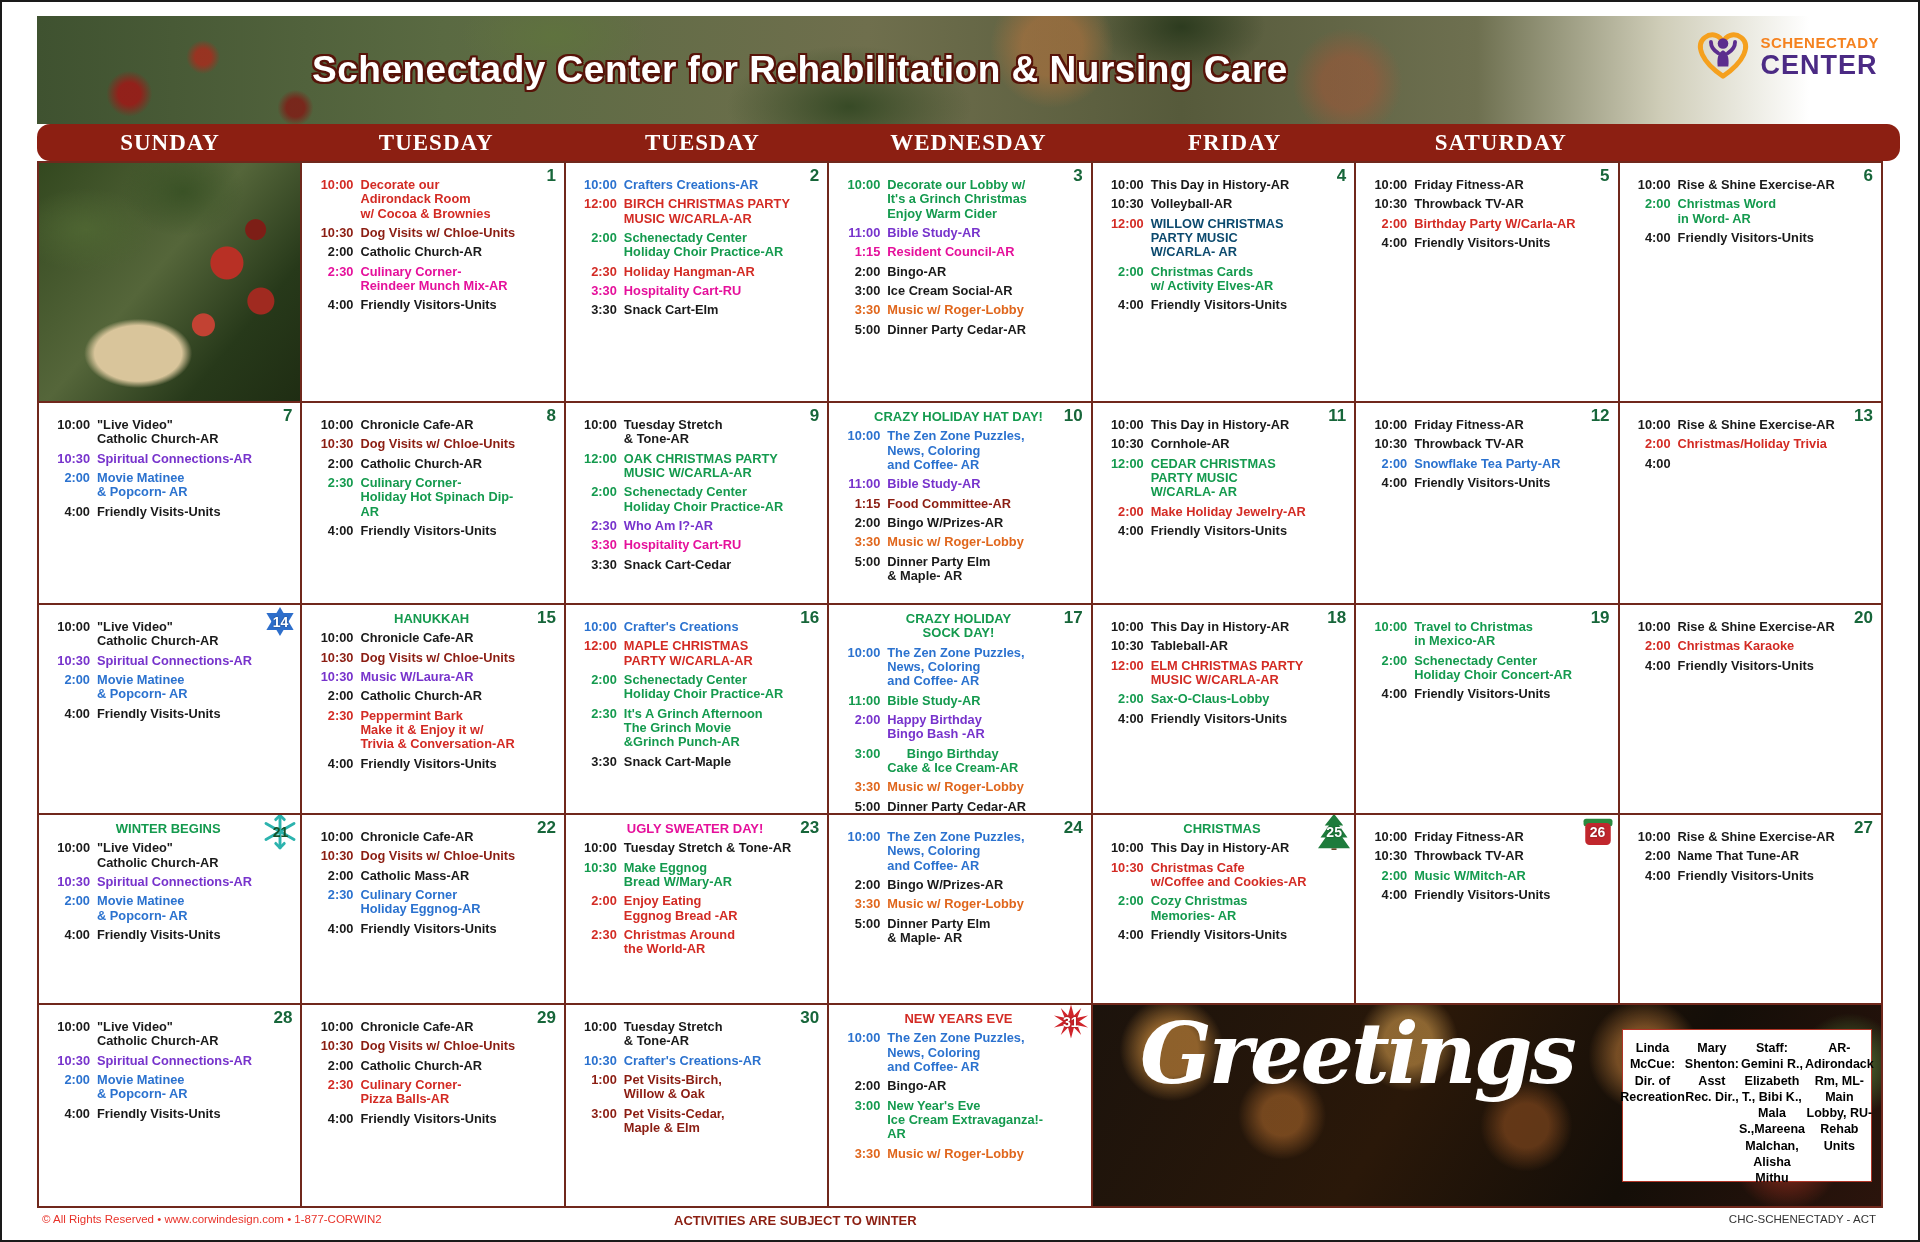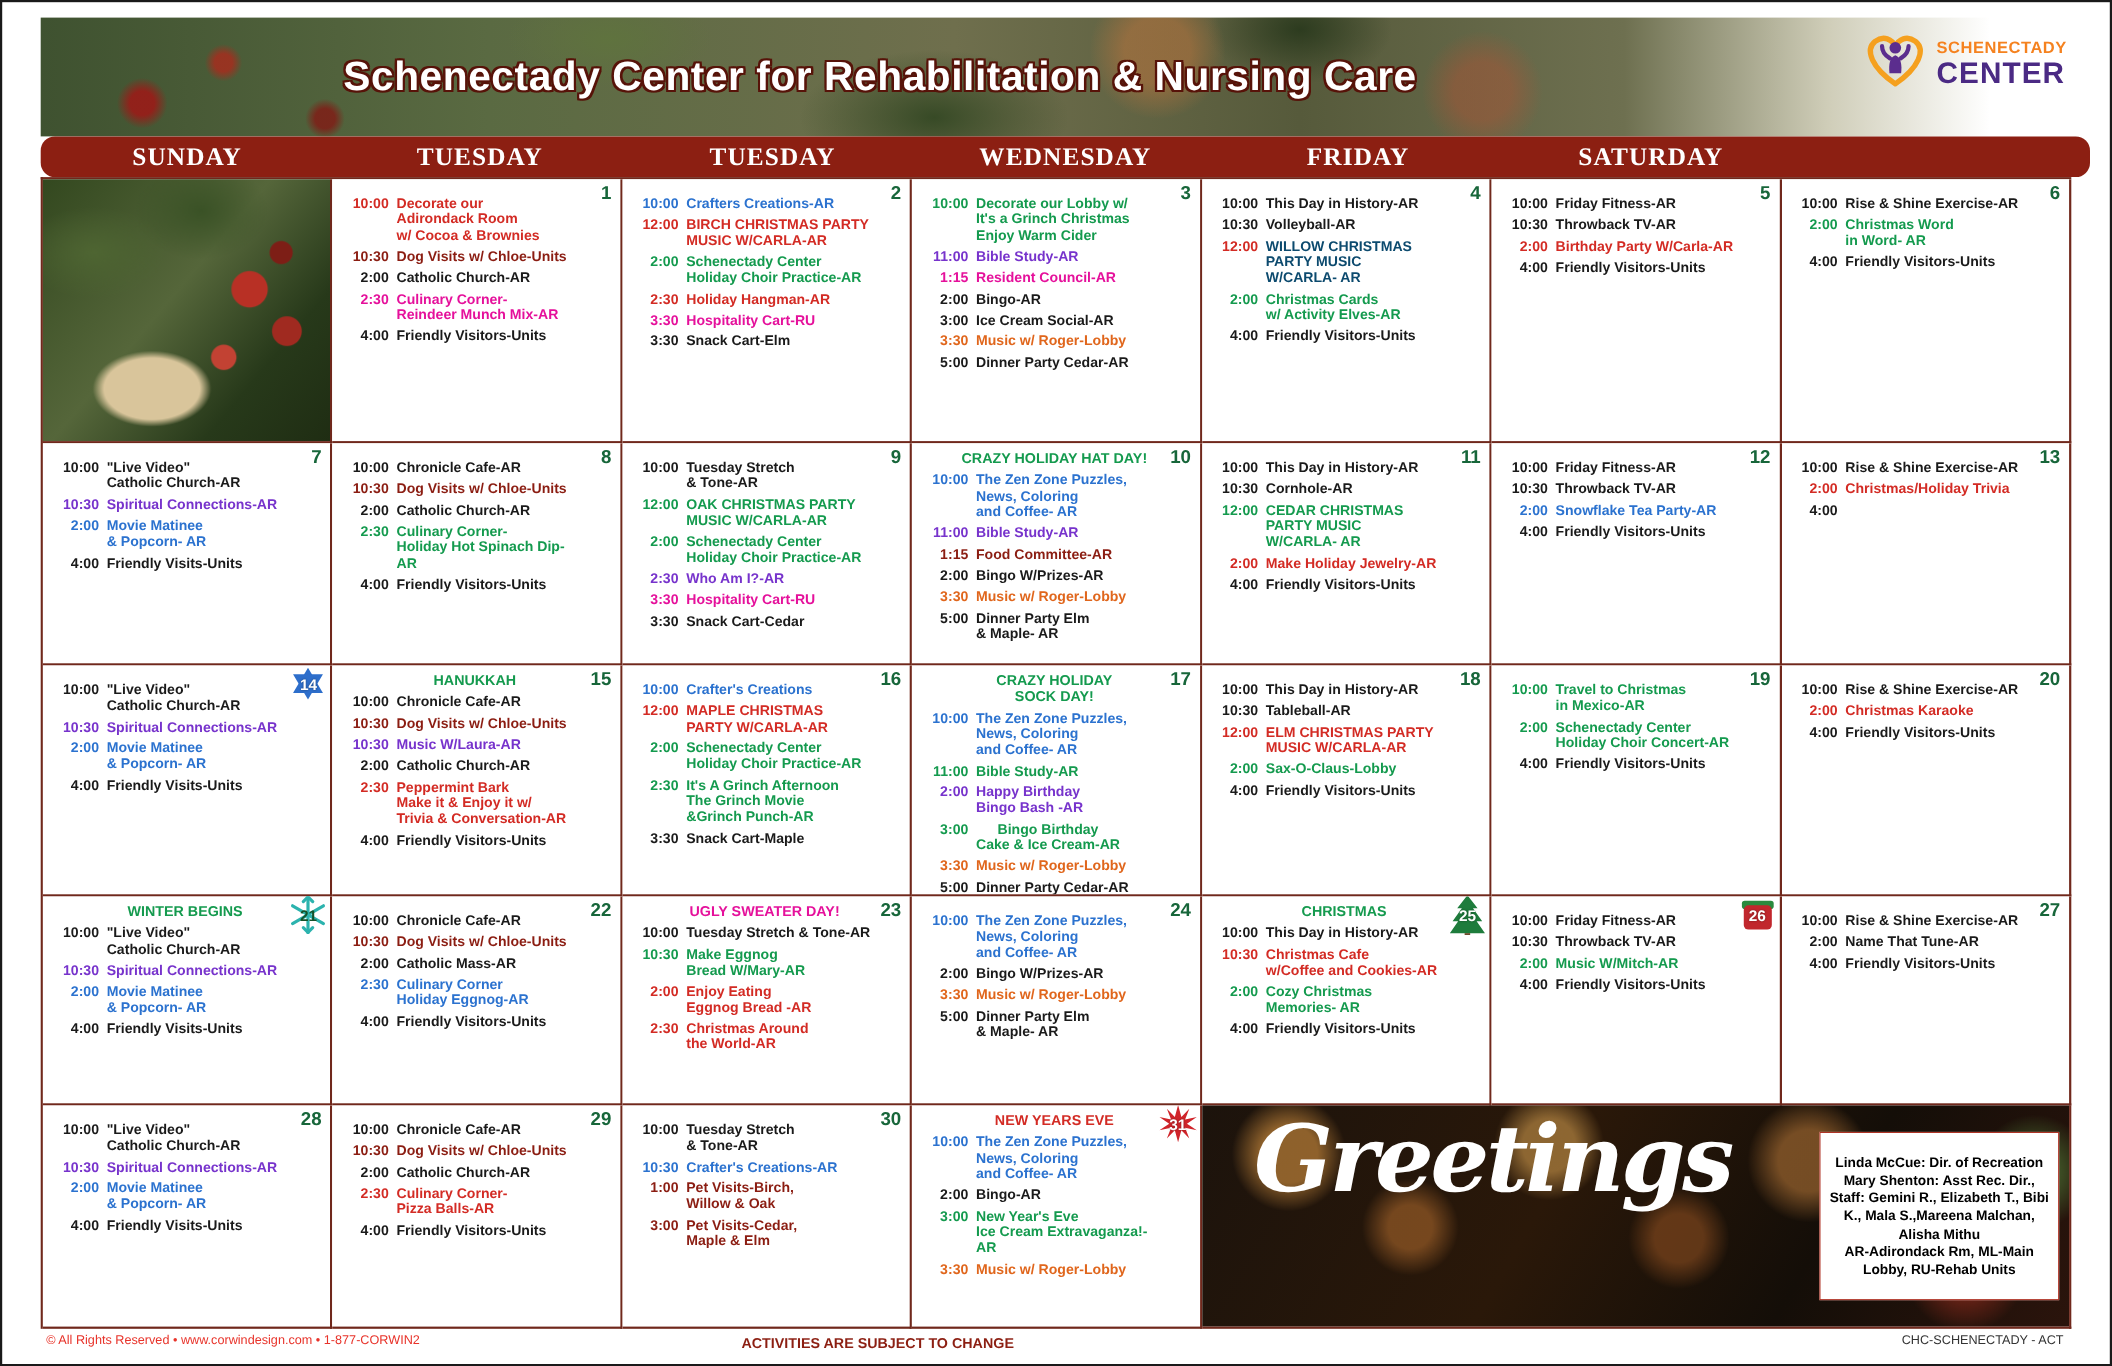--- a/index.html
+++ b/index.html
@@ -60,21 +60,21 @@
       radial-gradient(circle at 40% 18%, rgba(240,180,90,.5) 0 24px, transparent 50px),
       radial-gradient(circle at 55% 60%, rgba(200,110,45,.4) 0 22px, transparent 46px),
       radial-gradient(circle at 70% 25%, rgba(230,150,70,.45) 0 28px, transparent 56px),
       radial-gradient(circle at 88% 75%, rgba(150,45,30,.55) 0 26px, transparent 55px),
       radial-gradient(circle at 96% 30%, rgba(70,100,45,.7) 0 24px, transparent 52px),
       radial-gradient(circle at 93% 55%, rgba(180,50,35,.5) 0 14px, transparent 30px),
       linear-gradient(120deg,#1c130c,#2a1809 40%,#140e08 70%,#2b140c);}
   .greet-text{position:absolute;left:30px;top:22px;width:calc(100% - 320px);text-align:center;color:#fff;font-family:"DejaVu Serif",serif;font-style:italic;font-weight:bold;line-height:.88;}
   .greet-line1{font-size:70px;letter-spacing:-2px;}
   .greet-line2{font-size:84px;letter-spacing:-3px;margin-top:-10px;}
-  .greet-info{position:absolute;right:9px;top:24px;bottom:24px;width:218px;background:#fff;border:1px solid #b03426;padding:10px 8px;box-sizing:border-box;display:flex;flex-direction:column;justify-content:center;text-align:center;font-size:12.5px;font-weight:bold;color:#000;line-height:1.3;}
+  .greet-info{position:absolute;right:9px;top:24px;bottom:24px;width:250px;background:#fff;border:1px solid #b03426;padding:10px 8px;box-sizing:border-box;display:flex;flex-direction:row;justify-content:center;text-align:center;font-size:12.5px;font-weight:bold;color:#000;line-height:1.3;}
   
   .footer{position:absolute;left:0;right:0;bottom:9px;height:18px;font-weight:bold;}
   .footer-left{position:absolute;left:40px;color:#e8332a;font-size:11.5px;font-weight:normal;}
   .footer-center{position:absolute;left:672px;color:#8c1f12;font-size:13px;}
   .footer-right{position:absolute;right:42px;color:#333;font-size:11.5px;font-weight:normal;}
 </style>
 </head>
 <body>
 
 <div class="page">
@@ -875,17 +875,17 @@
           <div class="info-line">Linda McCue: Dir. of Recreation</div>
           <div class="info-line">Mary Shenton: Asst Rec. Dir.,</div>
           <div class="info-line">Staff: Gemini R., Elizabeth T., Bibi K., Mala S.,Mareena Malchan, Alisha Mithu</div>
           <div class="info-line">AR-Adirondack Rm, ML-Main Lobby, RU-Rehab Units</div>
         </div>
       </div>
     </div>
 
   <div class="footer">
     <span class="footer-left">© All Rights Reserved • www.corwindesign.com • 1-877-CORWIN2</span>
-    <span class="footer-center">ACTIVITIES ARE SUBJECT TO CHANGE</span>
+    <span class="footer-center">ACTIVITIES ARE SUBJECT TO WINTER</span>
     <span class="footer-right">CHC-SCHENECTADY - ACT</span>
   </div>
 
 </div>
 
 </body></html>

